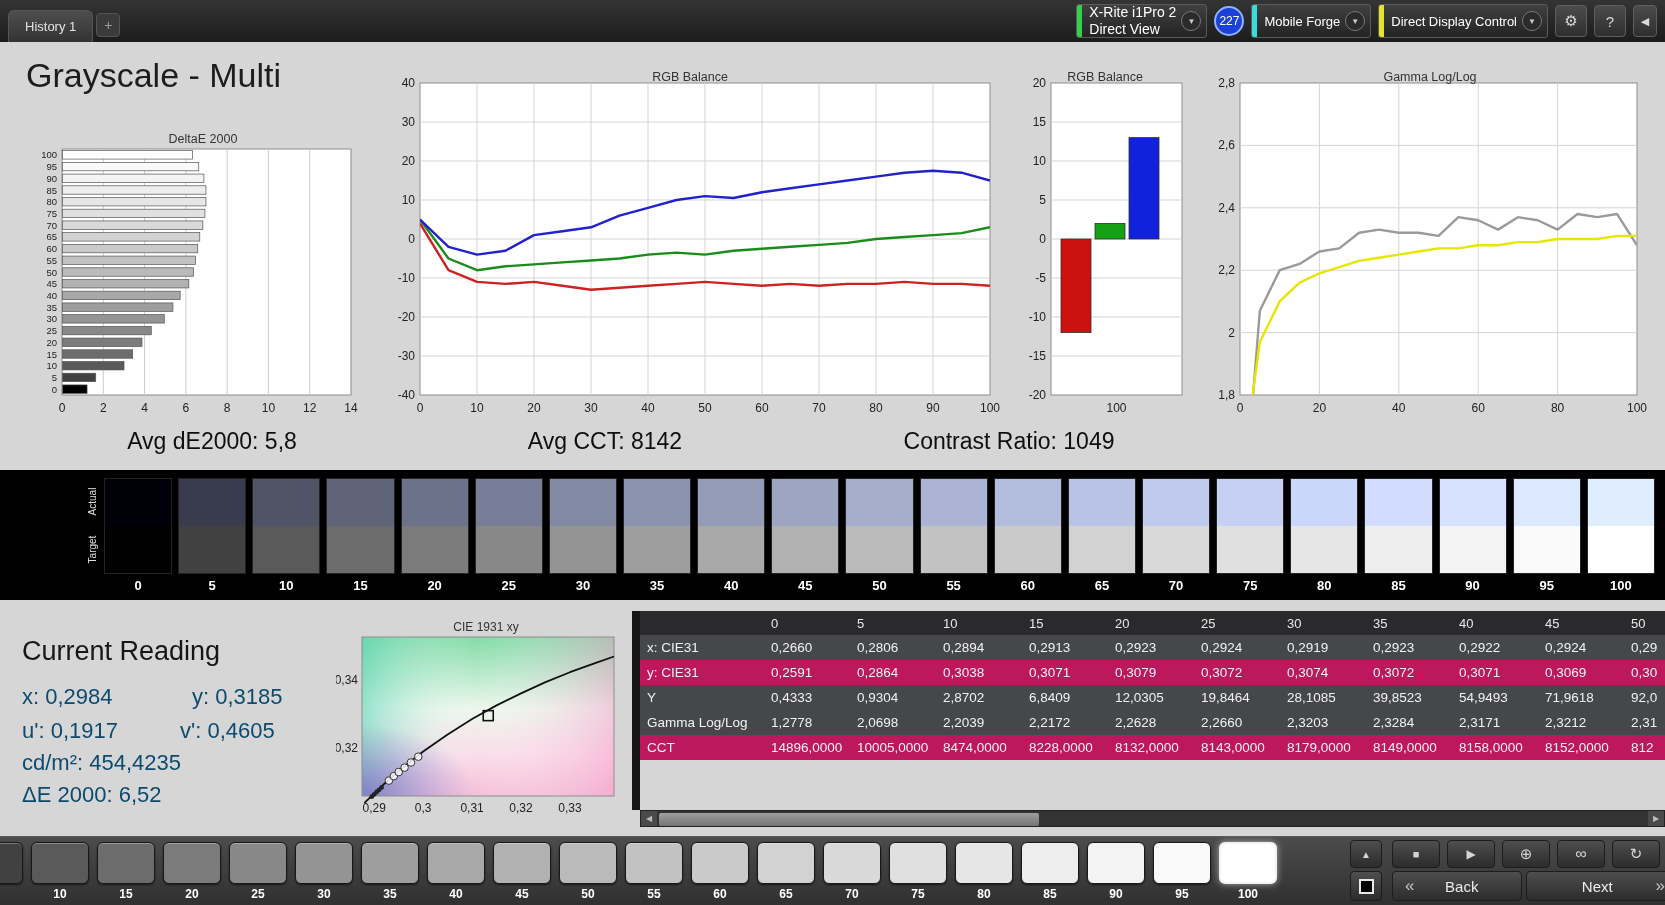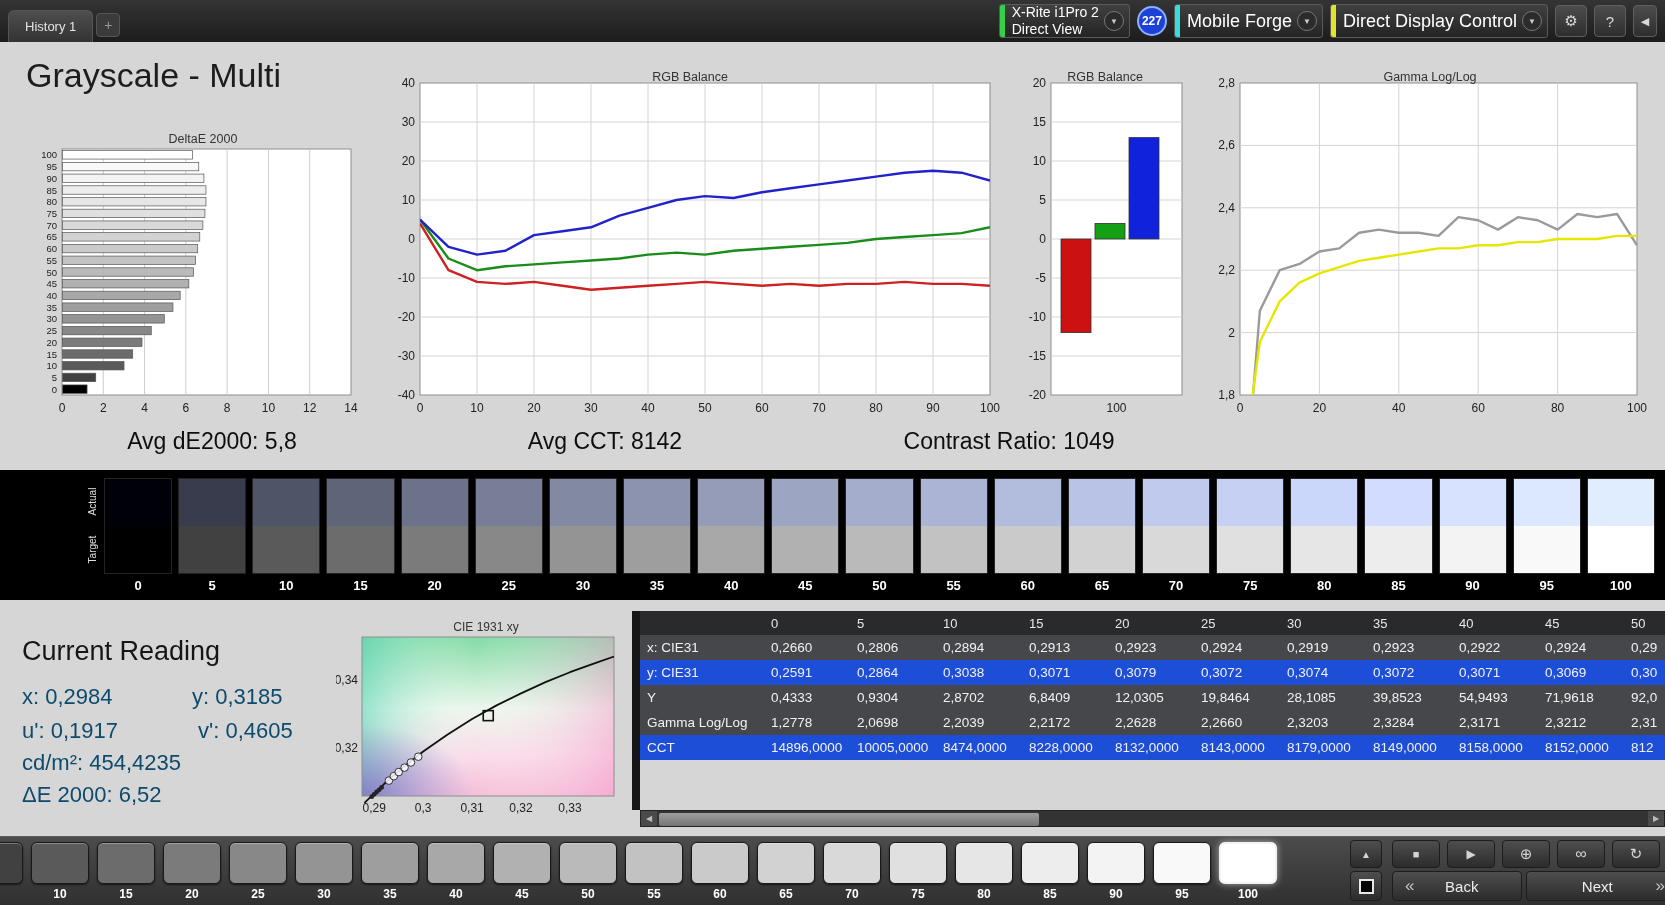--- a/index.html
+++ b/index.html
@@ -7,23 +7,23 @@
 .screen{position:relative;width:1665px;height:905px;overflow:hidden;background:#d6d6d6}
 
 
 .topbar{position:absolute;top:0;left:0;right:0;height:42px;background:linear-gradient(#343434,#1c1c1c);display:flex;align-items:center;z-index:6}
 .tab{align-self:flex-end;margin-left:8px;height:32px;padding:0 16px;background:linear-gradient(#4e4e4e,#333);border:1px solid #555;border-bottom:none;border-radius:6px 6px 0 0;color:#e3e3e3;font-size:13px;display:flex;align-items:center}
 .addtab{align-self:flex-end;margin-left:3px;margin-bottom:5px;width:24px;height:24px;background:#3b3b3b;border:1px solid #555;border-radius:4px;color:#9a9a9a;font-size:14px;display:flex;align-items:center;justify-content:center}
 .tright{margin-left:auto;display:flex;align-items:center;gap:7px;padding-right:8px}
 .tb-panel{position:relative;height:34px;background:linear-gradient(#404040,#242424);border:1px solid #5a5a5a;border-radius:3px;display:flex;align-items:center;padding:0 30px 0 12px;color:#fff}
 .accent{position:absolute;left:0;top:0;bottom:0;width:5px;border-radius:2px 0 0 2px}
 .plines{line-height:1.25;font-size:14px;white-space:nowrap}
-.p-single{font-size:18px;white-space:nowrap}
+.p-single{font-size:13px;white-space:nowrap}
 .dd{position:absolute;right:5px;top:50%;transform:translateY(-50%);width:20px;height:20px;border-radius:50%;background:#2b2b2b;border:1px solid #777;color:#ccc;font-size:8px;display:flex;align-items:center;justify-content:center}
-.badge{width:30px;height:30px;border-radius:50%;border:2px solid #8fb0ff;color:#fff;font-size:12px;font-weight:bold;display:flex;align-items:center;justify-content:center}
+.badge{width:30px;height:30px;border-radius:50%;border:2px solid #8fb0ff;color:#fff;font-size:12px;font-weight:normal;display:flex;align-items:center;justify-content:center}
 .tb-btn{width:32px;height:32px;border-radius:4px;background:linear-gradient(#4c4c4c,#2e2e2e);border:1px solid #5e5e5e;color:#d8d8d8;font-size:15px;display:flex;align-items:center;justify-content:center}
 .tb-btn.narrow{width:24px;font-size:11px}
 
 
 .page-title{position:absolute;left:26px;top:56px;font-size:34px;color:#1d1d1d}
 .stat{position:absolute;top:428px;transform:translateX(-50%);font-size:23px;color:#0e0e0e;white-space:nowrap}
 
 
 .chart-box{position:absolute}
 .chart-title{position:absolute;left:0;right:0;text-align:center;font-size:12.5px;color:#333}
@@ -45,21 +45,21 @@
 .cr-title{font-size:27px;color:#161616}
 .cr-val{font-size:22px}
 
 
 .table-wrap{position:absolute;left:632px;top:611px;width:1033px;height:217px}
 .t-edge{position:absolute;left:0;top:0;width:8px;height:199px;background:#161616}
 .t-grid{position:absolute;left:8px;top:0;right:0;overflow:hidden}
 .t-row{display:flex;height:25px;align-items:center}
 .t-head{height:24px;background:#2a2a2d}
 .t-dark{background:#45474b}
-.t-light{background:#1d4ed8}
+.t-light{background:#be185d}
 .t-cell{flex:none;width:86px;padding-left:7px;font-size:13.5px;color:#f1f1f1;white-space:nowrap;overflow:hidden}
 .t-head .t-cell{font-size:13px;color:#e8e8e8}
 .t-label{width:124px}
 .t-scroll{position:absolute;left:8px;right:0;top:199px;height:17px;background:#333;border:1px solid #222;display:flex;align-items:center}
 .t-arrow{width:16px;height:15px;background:#4a4a4a;color:#bbb;font-size:8px;display:flex;align-items:center;justify-content:center}
 .t-arrow.right{margin-left:auto}
 .t-thumb{position:absolute;left:18px;width:380px;top:2px;height:13px;background:linear-gradient(#9e9e9e,#757575);border-radius:2px}
 
 
 .toolbar{position:absolute;left:0;right:0;top:836px;height:69px;background:linear-gradient(#4c4c4c,#303030);border-top:1px solid #5a5a5a}
@@ -453,21 +453,21 @@
           </div>
           <div class="sw-label">100</div>
         </div>
       </div>
   </div>
 
   <div class="cr cr-title" style="left:22px;top:636px">Current Reading</div>
   <div class="cr cr-val" style="left:22px;top:684px">x: 0,2984</div>
   <div class="cr cr-val" style="left:192px;top:684px">y: 0,3185</div>
   <div class="cr cr-val" style="left:22px;top:718px">u': 0,1917</div>
-  <div class="cr cr-val" style="left:198px;top:718px">v': 0,4605</div>
+  <div class="cr cr-val" style="left:180px;top:718px">v': 0,4605</div>
   <div class="cr cr-val" style="left:22px;top:750px">cd/m²: 454,4235</div>
   <div class="cr cr-val" style="left:22px;top:782px">ΔE 2000: 6,52</div>
 
   <div class="chart-box" style="left:336px;top:616px;width:300px;height:205px">
     <div class="chart-title" style="top:4px;font-size:12px">CIE 1931 xy</div>
     <svg width="300" height="205">
         <defs>
           <linearGradient id="cieV" x1="0" y1="0" x2="0" y2="1">
             <stop offset="0%" stop-color="#82dba6"></stop>
             <stop offset="45%" stop-color="#ecf7ec"></stop>

